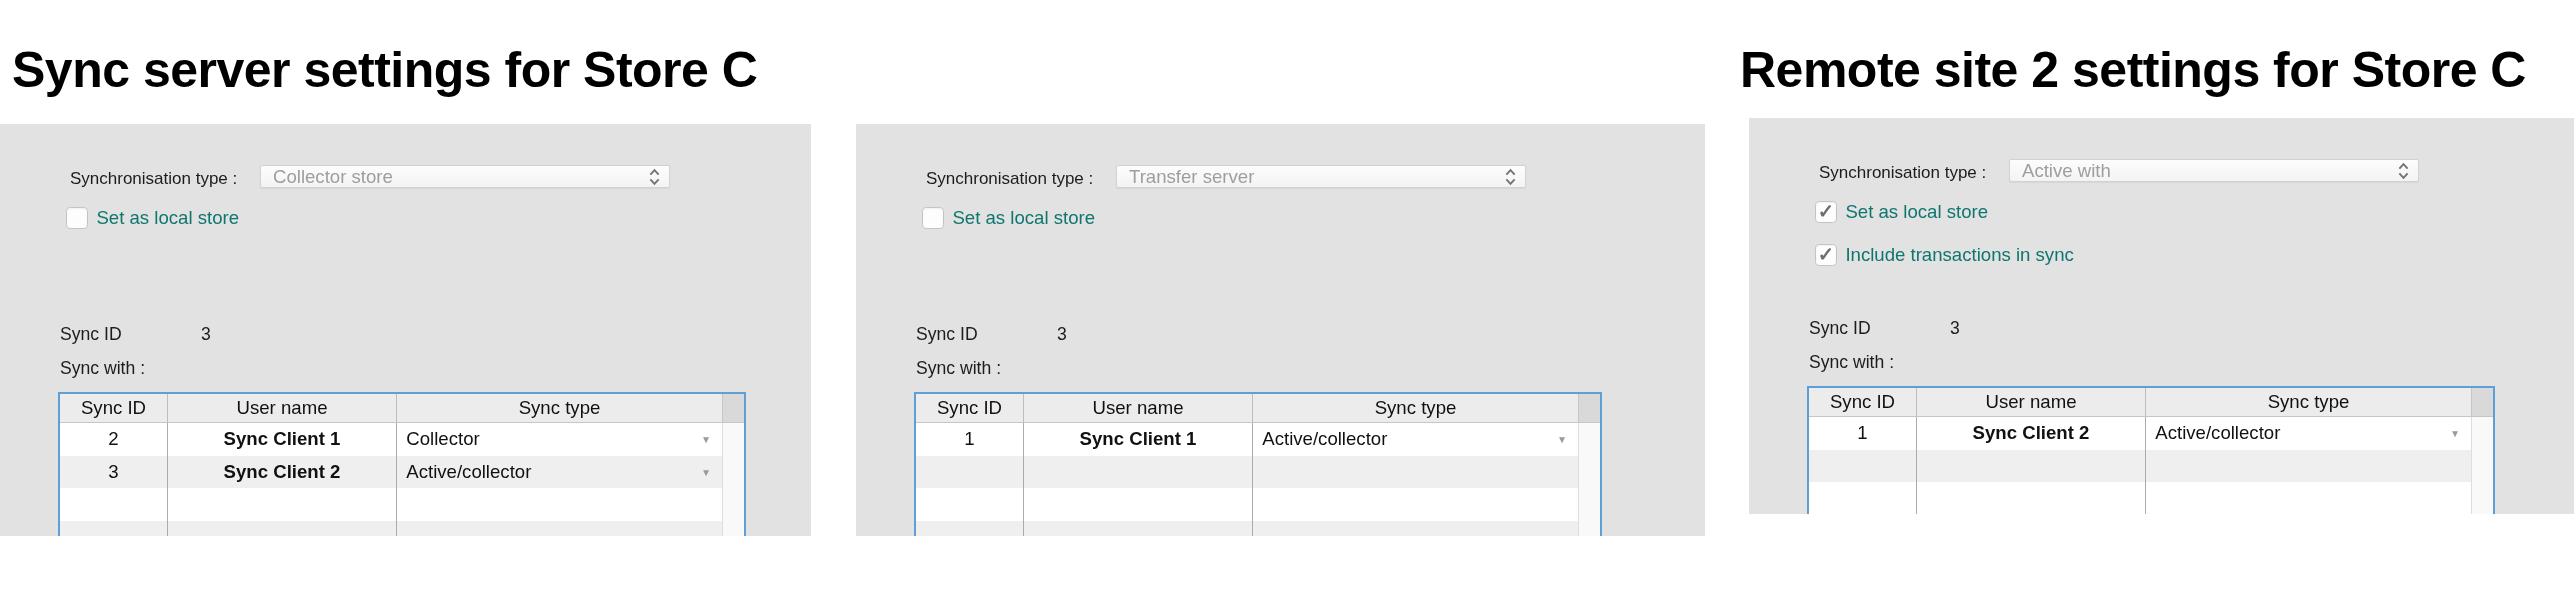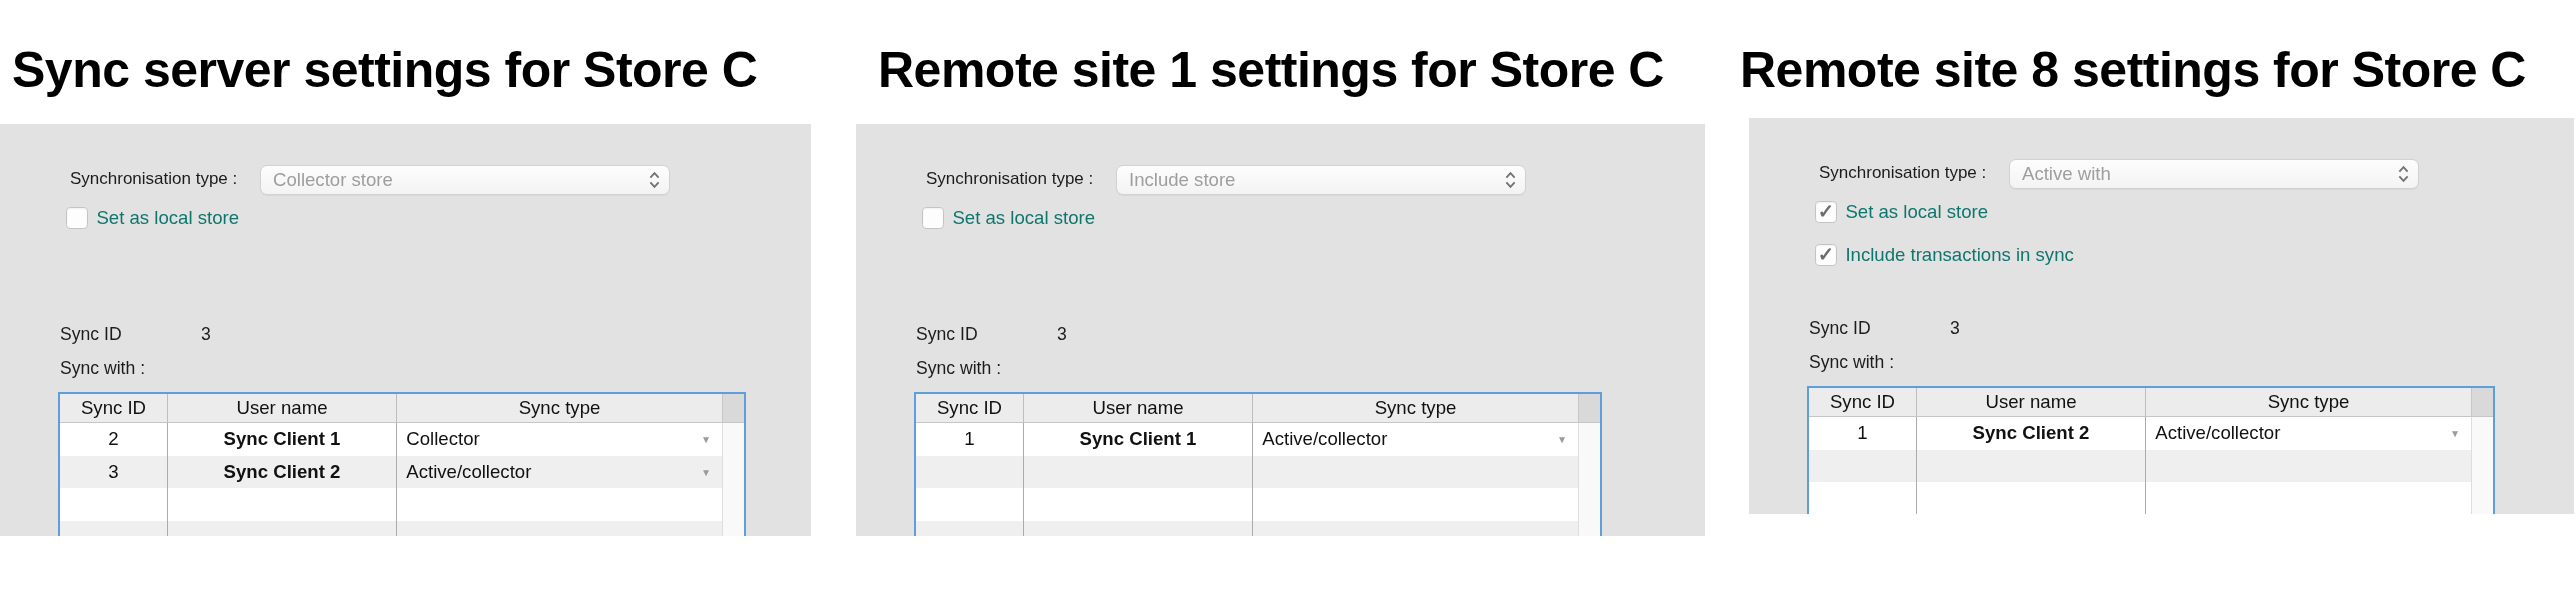--- a/index.html
+++ b/index.html
@@ -7,23 +7,23 @@
   body { font-family:"Liberation Sans", sans-serif; }
   .stage { position:relative; width:2576px; height:594px; background:#ffffff; overflow:hidden; }
 
   .page-title { position:absolute; top:41px; font-size:50px; font-weight:bold; color:#000;
                 letter-spacing:-0.5px; white-space:nowrap; }
 
   .panel { position:absolute; background:#e2e2e2; overflow:hidden; }
 
   .field-label { position:absolute; left:70px; top:41px; height:27px; line-height:27px;
                  font-size:17px; color:#1c1c1c; white-space:nowrap; }
-  .select { position:absolute; left:260px; top:41px; width:410px; height:30px;
+  .select { position:absolute; left:260px; top:41px; width:410px; height:23px;
             background:linear-gradient(#fdfdfd,#f3f3f3); border:0.9px solid #d2d2d2;
-            border-radius:7px; display:flex; align-items:center; box-shadow:0 0.9px 0.9px rgba(0,0,0,0.05); }
+            border-radius:2px; display:flex; align-items:center; box-shadow:0 0.9px 0.9px rgba(0,0,0,0.05); }
   .select-value { flex:1; padding-left:12px; font-size:18.6px; color:#9e9e9e; white-space:nowrap;
                   overflow:hidden; }
   .stepper { width:15px; height:22px; margin-right:7.4px; flex:0 0 auto; }
 
   .check-row { position:absolute; left:66px; height:23px; display:flex; align-items:center; }
   .check-row.first  { top:82px; }
   .check-row.second { top:125px; }
   .checkbox { width:22px; height:22px; background:#fdfdfd; border:0.9px solid #c3c3c3;
               border-radius:4.6px; display:flex; align-items:center; justify-content:center;
               box-shadow:inset 0 0.9px 1.9px rgba(0,0,0,0.05); }
@@ -125,25 +125,24 @@
         <div class="tr">
           <div class="td c1"></div>
             <div class="td c2"></div>
             <div class="td c3"></div>
             <div class="td-scroll"></div>
         </div>
       </div>
     </div>
   </div>
 
-  <h1 class="page-title" id="title-1">Remote site 1 settings for Store C</h1>
   <div class="panel" id="panel-1">
     <span class="field-label">Synchronisation type :</span>
     <div class="select">
-      <span class="select-value">Include store</span>
+      <span class="select-value">Transfer server</span>
       <svg class="stepper" viewBox="0 0 16 24">
         <path d="M3.5 9.5 L8 4.5 L12.5 9.5" fill="none" stroke="#737373" stroke-width="2"></path>
         <path d="M3.5 14.5 L8 19.5 L12.5 14.5" fill="none" stroke="#737373" stroke-width="2"></path>
       </svg>
     </div>
     <div class="check-row first">
       <span class="checkbox">
           <span class="checkmark"></span>
         </span>
       <span class="check-label">Set as local store</span>
@@ -185,21 +184,21 @@
         <div class="tr">
           <div class="td c1"></div>
             <div class="td c2"></div>
             <div class="td c3"></div>
             <div class="td-scroll"></div>
         </div>
       </div>
     </div>
   </div>
 
-  <h1 class="page-title" id="title-2">Remote site 8 settings for Store C</h1>
+  <h1 class="page-title" id="title-2">Remote site 2 settings for Store C</h1>
   <div class="panel" id="panel-2">
     <span class="field-label">Synchronisation type :</span>
     <div class="select">
       <span class="select-value">Active with</span>
       <svg class="stepper" viewBox="0 0 16 24">
         <path d="M3.5 9.5 L8 4.5 L12.5 9.5" fill="none" stroke="#737373" stroke-width="2"></path>
         <path d="M3.5 14.5 L8 19.5 L12.5 14.5" fill="none" stroke="#737373" stroke-width="2"></path>
       </svg>
     </div>
     <div class="check-row first">

